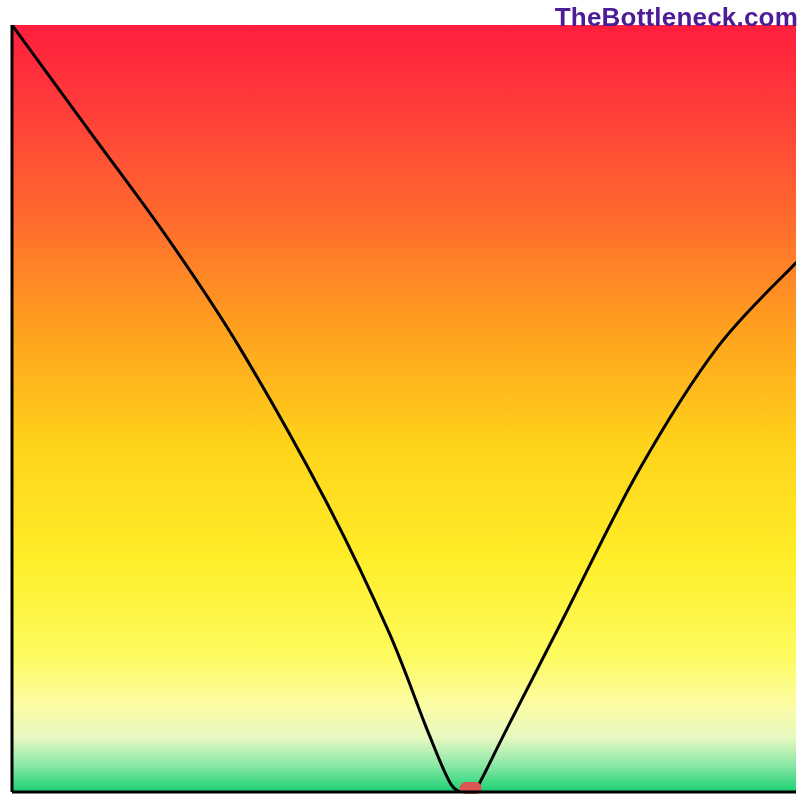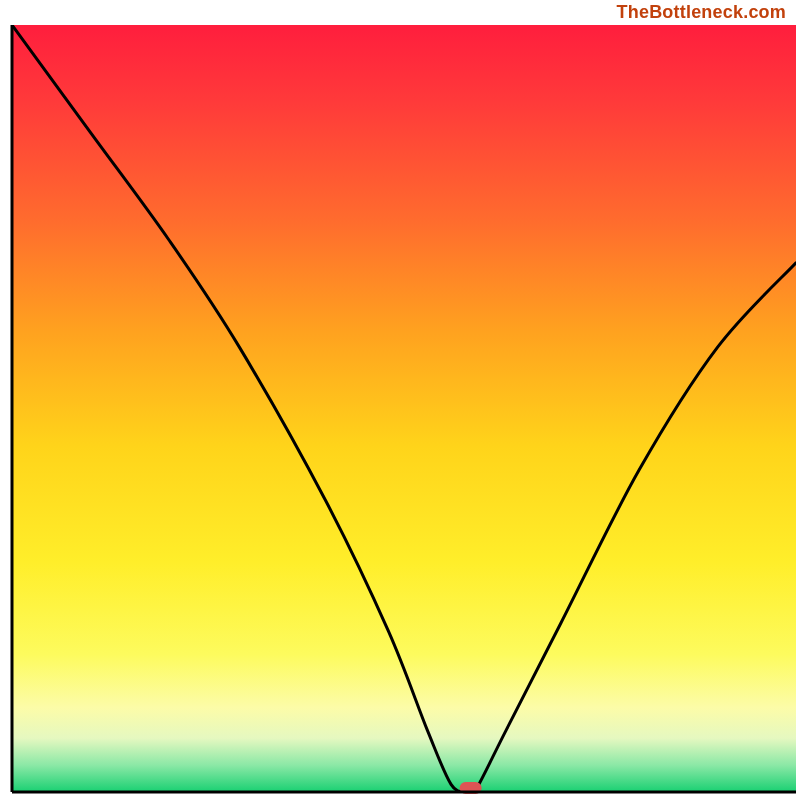--- a/index.html
+++ b/index.html
@@ -12,24 +12,24 @@
     font-family: Arial, Helvetica, sans-serif;
   }
   .stage {
     position: relative;
     width: 800px;
     height: 800px;
   }
   .watermark {
     position: absolute;
     top: 2px;
-    right: 14px;
-    font-size: 18px;
+    right: 2px;
+    font-size: 26px;
     font-weight: 600;
-    color: #c2410c;
+    color: #4c1d95;
     letter-spacing: 0.2px;
     z-index: 50;
   }
   svg.plot {
     position: absolute;
     left: 0;
     top: 0;
     width: 800px;
     height: 800px;
   }

